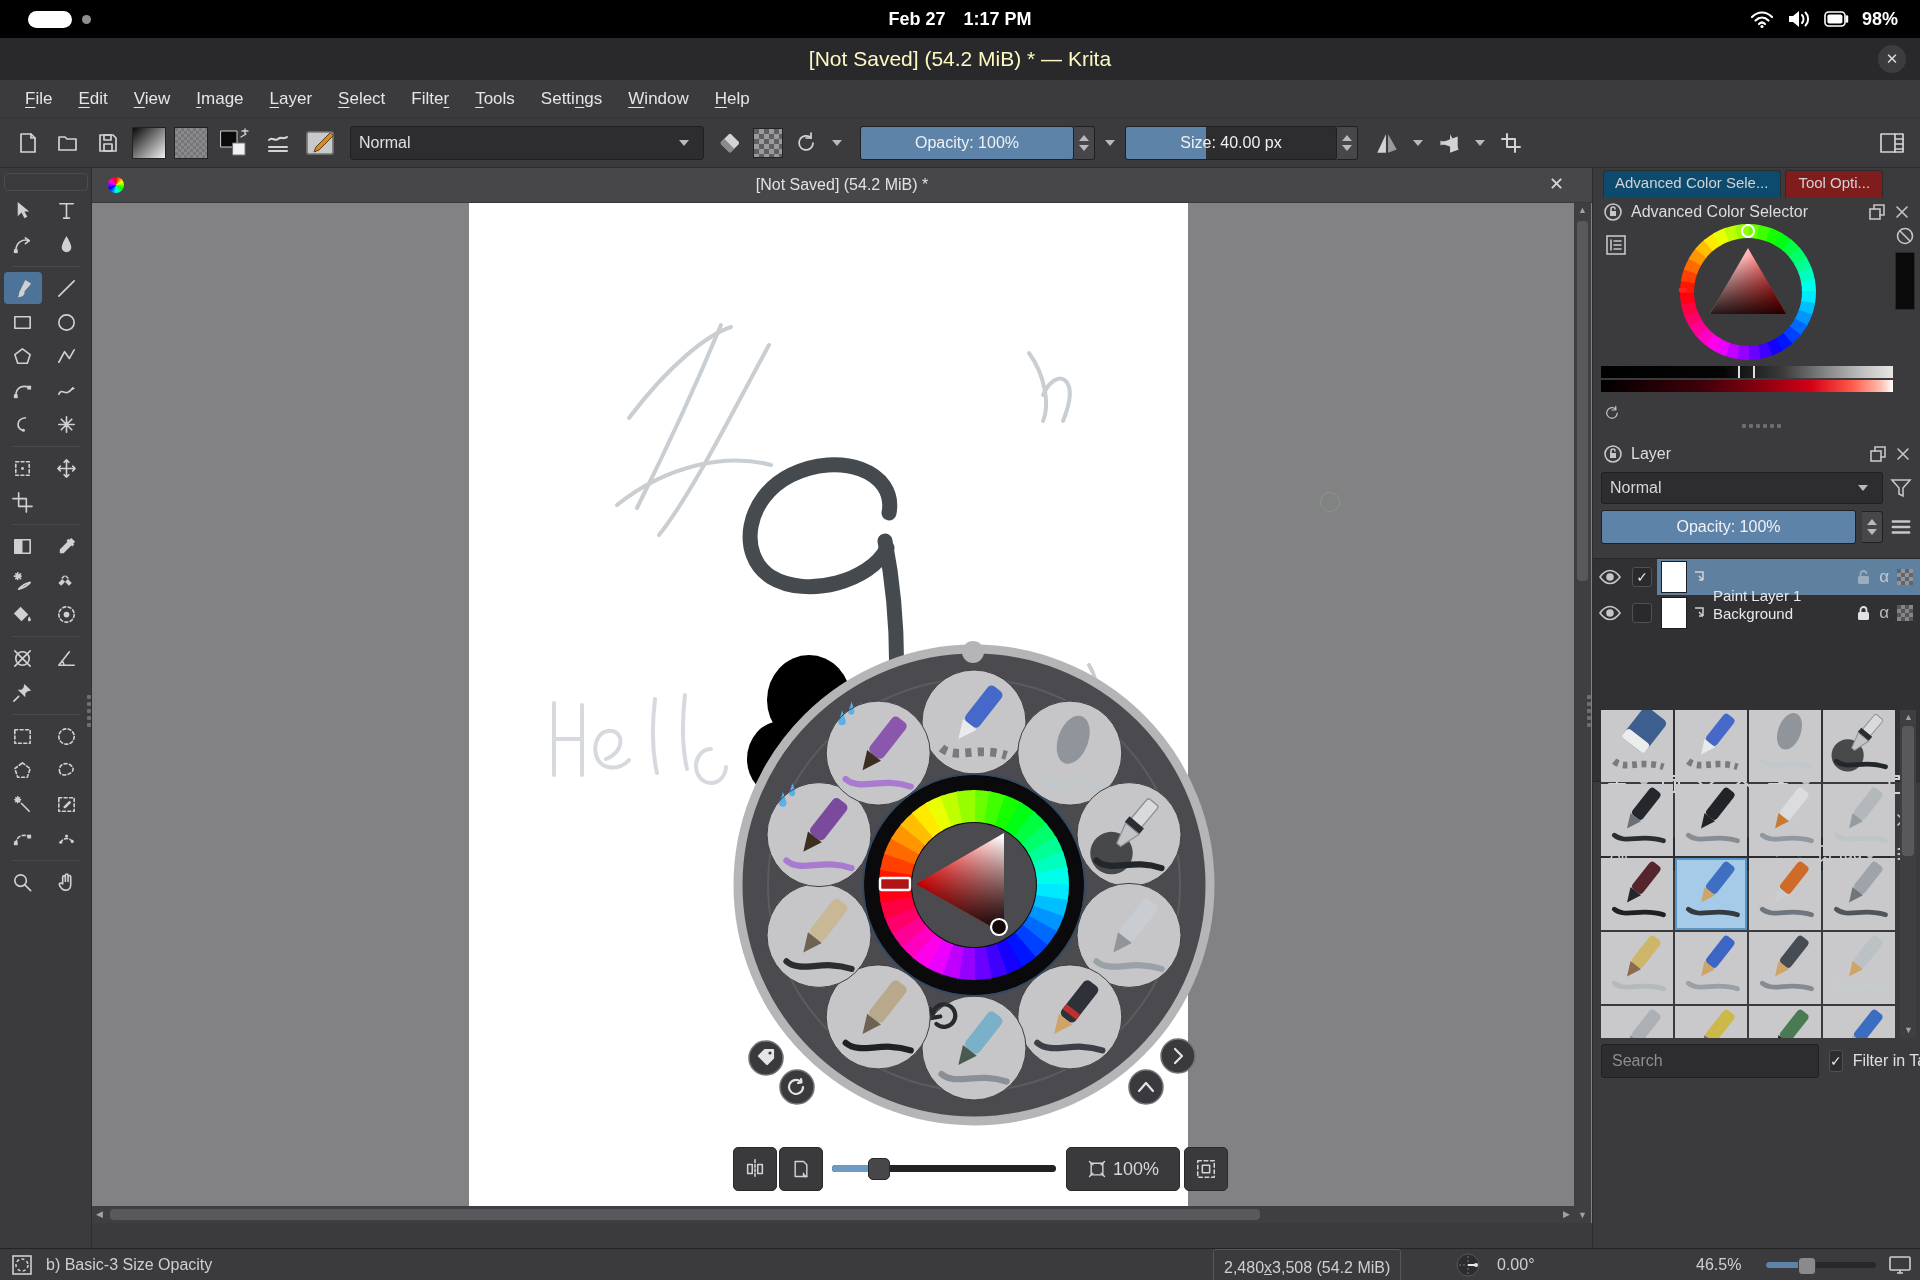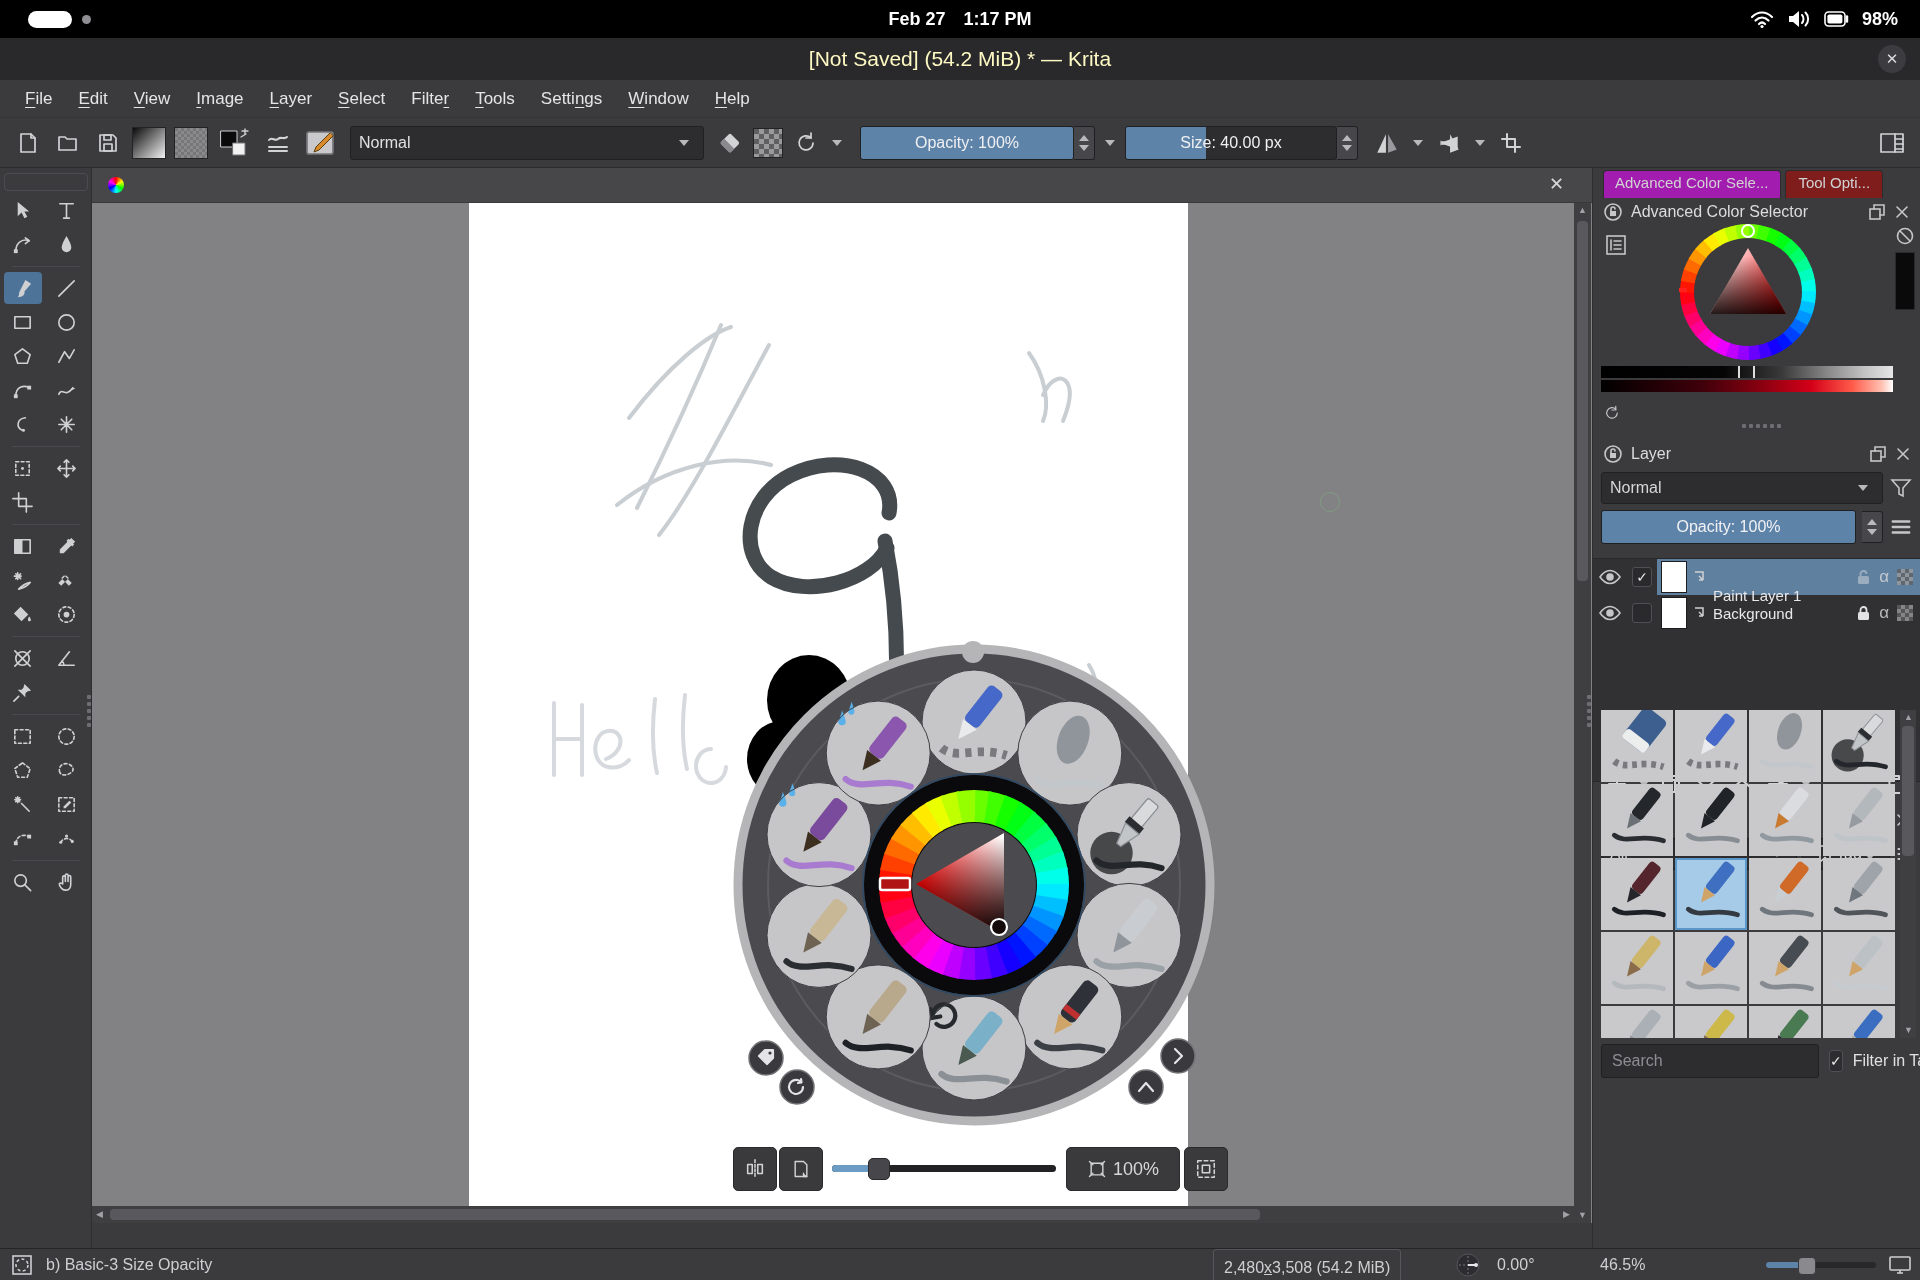--- a/index.html
+++ b/index.html
@@ -78,21 +78,21 @@
   .sb{position:absolute;background:#3f3f42;}
   .sb .thumb{position:absolute;background:#59595d;border-radius:4px;}
   .sb .ar{position:absolute;color:#a2a2a6;font-size:9px;line-height:9px;}
   .grip{position:absolute;width:6px;height:42px;display:flex;flex-direction:column;gap:3px;align-items:center;justify-content:center;}
   .grip i{width:4px;height:4px;background:#6e6e72;border-radius:1px;display:block;}
   
   #right{width:328px;height:1080px;background:#3b3b3e;border-left:1px solid #2e2e31;position:relative;box-sizing:border-box;font-size:16px;}
   .rtabs{display:flex;gap:4px;padding:2px 10px 0 10px;height:28px;}
   .rtab{padding:3px 12px;font-size:15px;color:#d2d2d4;border:1px solid #2c2c2f;border-bottom:none;
       border-radius:4px 4px 0 0;background:#7f1d1d;white-space:nowrap;overflow:hidden;}
-  .rtab.active{background:#a21caf;padding-left:11px;}
+  .rtab.active{background:#0c4a6e;padding-left:11px;}
   .docker-head{display:flex;align-items:center;gap:8px;height:28px;padding:0 10px;color:#dcdcde;}
   .docker-head .ttl{flex:1;font-size:16px;}
   .dk-ic svg{stroke:#c6c6c9;fill:none;stroke-width:1.6;stroke-linecap:round;}
   .hrow{display:flex;align-items:center;gap:6px;padding:0 8px;}
   .panel-combo{flex:1;height:30px;background:#2d2d30;border:1px solid #202023;border-radius:3px;
       display:flex;align-items:center;justify-content:space-between;padding:0 8px;font-size:16px;}
   .opac{position:relative;flex:1;height:32px;background:#2d2d30;border:1px solid #202023;border-radius:3px;overflow:hidden;
       display:flex;align-items:center;justify-content:center;font-size:16px;color:#f2f2f4;}
   .layer-list{margin-top:8px;background:#313134;border-top:1px solid #28282b;border-bottom:1px solid #28282b;}
   .layer-row{height:36px;display:flex;align-items:center;}
@@ -499,20 +499,21 @@
             <svg viewBox="0 0 24 24">
               <path d="M8 12V6.5c0-1.8 2.8-1.8 2.8 0V11 4.5c0-1.8 2.8-1.8 2.8 0V11 6c0-1.8 2.8-1.8 2.8 0v8c0 4-2.6 6-5.6 6-2.6 0-4.3-1.6-6-5-1-2 .8-3.6 3.2-1.5z"></path>
             </svg>
           </div>
         </div>
     </div>
 
     <div id="canvas-wrap">
       <div id="doc-header">
         <span id="krita-wheel"></span>
+        <span id="doc-title">[Not Saved]  (54.2 MiB) *</span>
         <span id="doc-close">✕</span>
       </div>
       <div id="canvas-area">
         <div id="page">
           <svg width="719" height="1017" viewBox="0 0 719 1017">
             <g fill="none" stroke="#c9ced3" stroke-width="4" stroke-linecap="round">
               <path d="M160 215 C 200 162 238 132 262 124"></path>
               <path d="M252 122 C 230 175 198 245 168 305"></path>
               <path d="M148 302 C 198 262 258 250 302 262"></path>
               <path d="M300 142 C 262 212 222 292 190 332"></path>
@@ -1364,21 +1365,21 @@
     </span>
     <span class="abs" style="left:1455px;">
       <svg width="26" height="26" viewBox="0 0 26 26">
           <circle cx="13" cy="13" r="11" fill="#2d2d30" stroke="#55555a"></circle>
           <path d="M13 4v18M4 13h18" stroke="#77777b" stroke-dasharray="2 2" fill="none"></path>
           <path d="M13 13h8" stroke="#e8e8ea" stroke-width="2"></path>
           <circle cx="21" cy="13" r="2" fill="#e8e8ea"></circle>
         </svg>
     </span>
     <span class="abs" style="left:1497px;">0.00°</span>
-    <span class="abs" style="left:1600px;">46.5%</span>
+    <span class="abs" style="left:1696px;">46.5%</span>
     <span class="abs" style="left:1766px;">
       <span id="sb-ztrack">
           <span id="sb-zfill"></span>
           <span id="sb-zthumb"></span>
         </span>
     </span>
     <span class="abs" style="left:1888px;">
       <svg width="24" height="22" viewBox="0 0 24 22" style="stroke:#cfcfd2;fill:none;stroke-width:1.6;">
           <rect x="2" y="3" width="20" height="13" rx="1"></rect>
           <path d="M9 19h6M12 16v3"></path>

